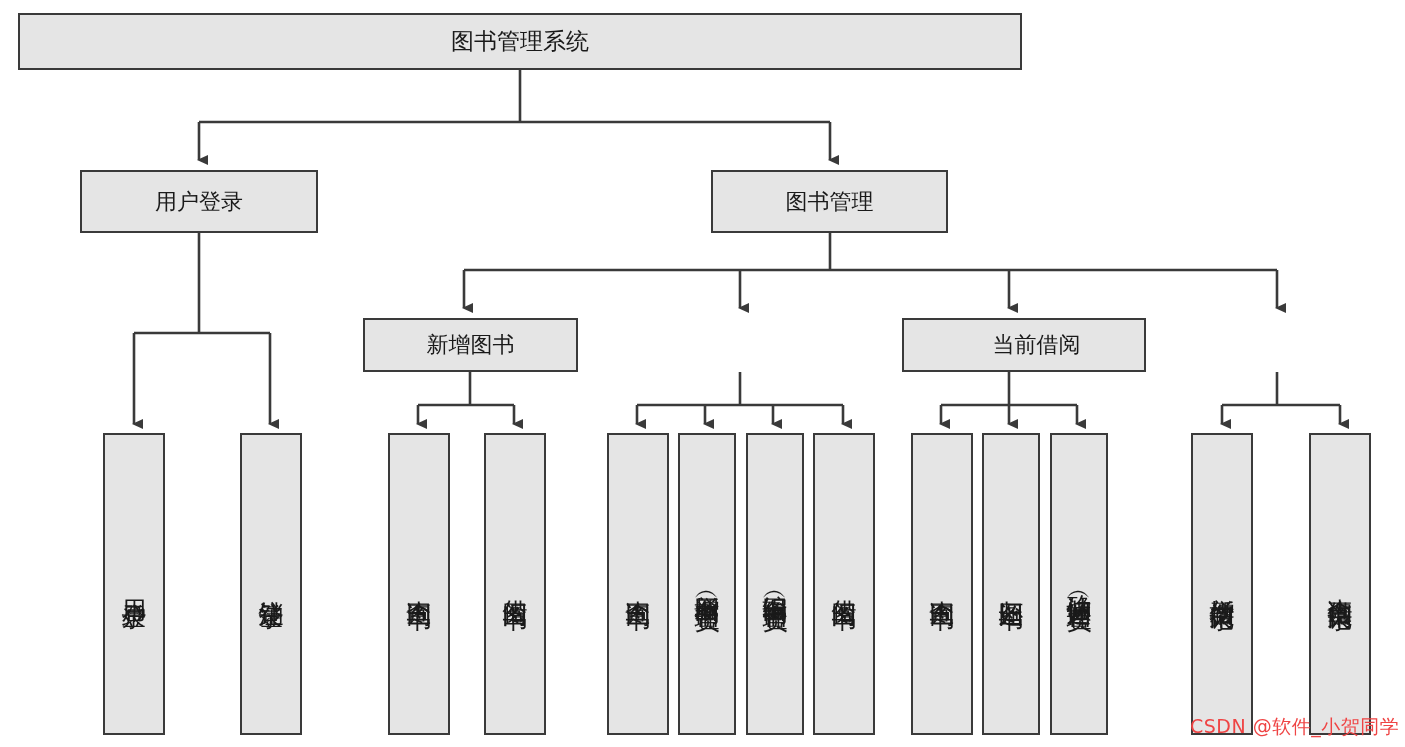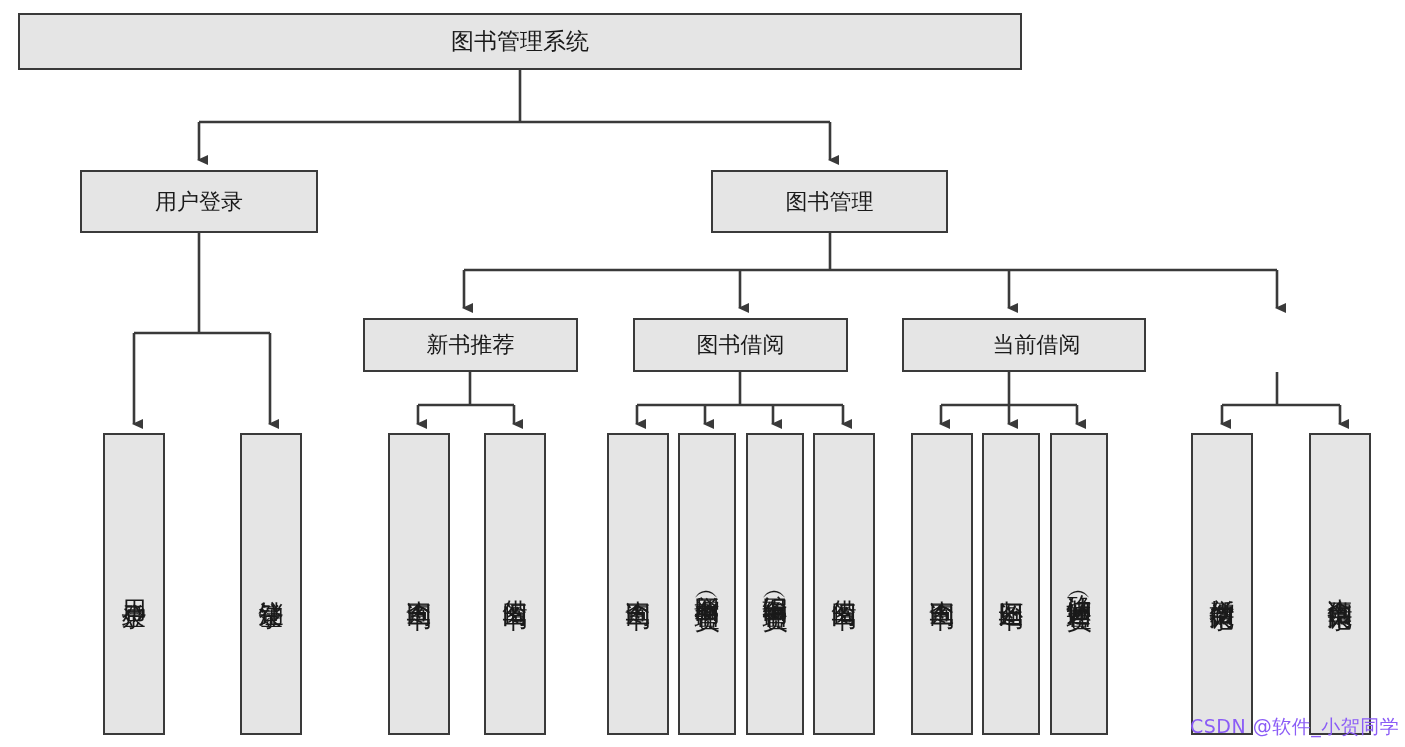--- a/index.html
+++ b/index.html
@@ -37,21 +37,21 @@
     writing-mode:vertical-rl;
     text-orientation:upright;
     font-size:25px;
     letter-spacing:2px;
     line-height:1;
   }
   .watermark{
     position:absolute;
     left:1190px;top:714px;
     font-size:19px;
-    color:#8b5cf6;
+    color:#ef4444;
     white-space:nowrap;
     letter-spacing:.5px;
   }
 </style>
 </head>
 <body>
 
 <div id="canvas">
 
   <svg id="wires" viewBox="0 0 1405 747" xmlns="http://www.w3.org/2000/svg">
@@ -110,26 +110,23 @@
 
   <div class="node h" style="left:80px;top:170px;width:238px;height:63px;">
     <span class="lbl">用户登录</span>
   </div>
 
   <div class="node h" style="left:711px;top:170px;width:237px;height:63px;font-family:Liberation Serif, serif;">
     <span class="lbl">图书管理</span>
   </div>
 
   <div class="node h" style="left:363px;top:318px;width:215px;height:54px;">
-    <span class="lbl">新书推荐</span>
+    <span class="lbl">新增图书</span>
   </div>
 
-  <div class="node h" style="left:633px;top:318px;width:215px;height:54px;">
-    <span class="lbl">图书借阅</span>
-  </div>
 
   <div class="node h" style="left:902px;top:318px;width:244px;height:54px;padding-left:25px;">
     <span class="lbl">当前借阅</span>
   </div>
 
 
   <div class="node v" style="left:103px;top:433px;width:62px;height:302px;">
     <span class="lbl">用户登录</span>
   </div>
 

